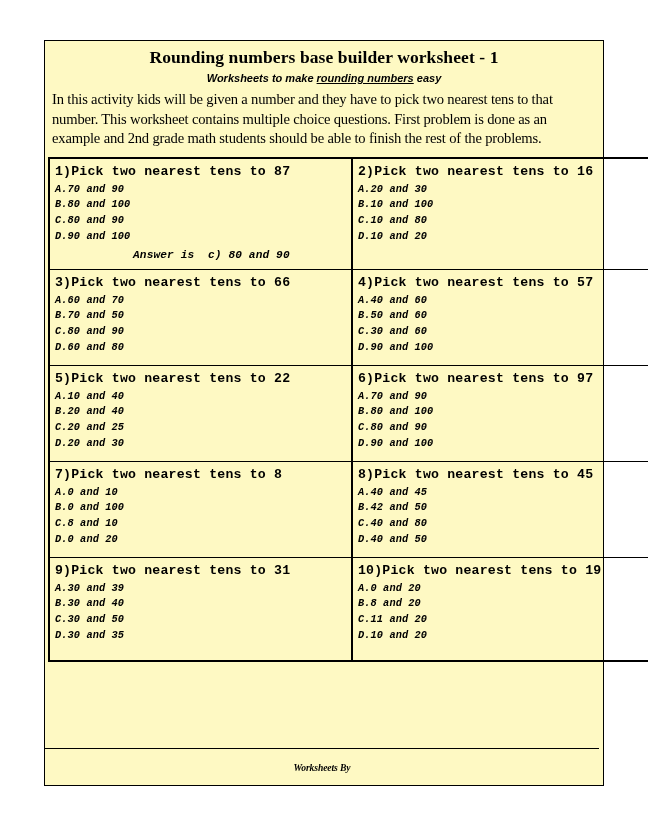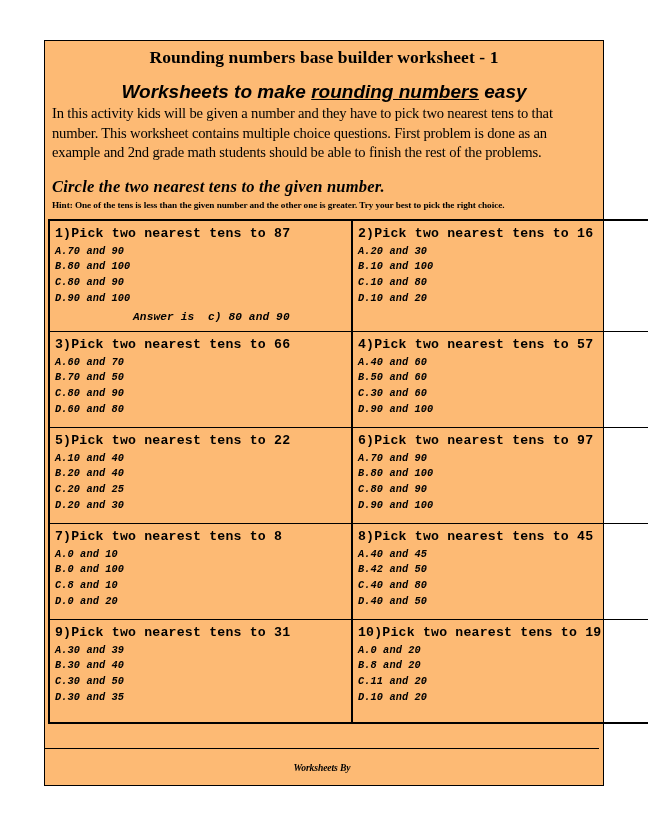--- a/index.html
+++ b/index.html
@@ -16,44 +16,44 @@
   }
 
   .page {
     position: absolute;
     left: 44px;
     top: 40px;
     width: 560px;
     height: 746px;
     border: 1px solid #000000;
     box-sizing: border-box;
-    background: #fdba74;
+    background: #fef9c3;
   }
 
   
   .header {
     padding: 6px 7px 0 7px;
   }
   .title {
     text-align: center;
     font-family: "Liberation Serif", serif;
     font-weight: bold;
     font-size: 17.5px;
     line-height: 21px;
     letter-spacing: 0.1px;
     white-space: nowrap;
   }
   .subtitle {
     text-align: center;
     font-family: "Liberation Sans", sans-serif;
     font-weight: bold;
     font-style: italic;
-    font-size: 19px;
+    font-size: 11px;
     line-height: 18px;
-    margin-top: 15px;
+    margin-top: 1px;
     white-space: nowrap;
   }
   .subtitle .u {
     text-decoration: underline;
   }
   .intro {
     font-family: "Liberation Serif", serif;
     font-size: 14.6px;
     line-height: 19.5px;
     text-align: left;
@@ -174,24 +174,20 @@
 <body>
 
 <div class="page">
 
   <div class="header">
     <div class="title">Rounding numbers base builder worksheet - 1</div>
     <div class="subtitle"><span>Worksheets to make </span><span class="u">rounding numbers</span><span> easy</span></div>
     <div class="intro">In this activity kids will be given a number and they have to pick two nearest tens to that number. This worksheet contains multiple choice questions. First problem is done as an example and 2nd grade math students should be able to finish the rest of the problems.</div>
   </div>
 
-  <div class="directive">
-    <div class="directive-main">Circle the two nearest tens to the given number.</div>
-    <div class="directive-hint">Hint: One of the tens is less than the given number and the other one is greater. Try your best to pick the right choice.</div>
-  </div>
 
   <table class="qtable">
     <tbody>
       <tr class="tall">
         <td class="left-cell">
           <div class="q-prompt">1)Pick two nearest tens to 87</div>
           <div class="q-options">
             <div class="q-option">A.70 and 90</div>
             <div class="q-option">B.80 and 100</div>
             <div class="q-option">C.80 and 90</div>

